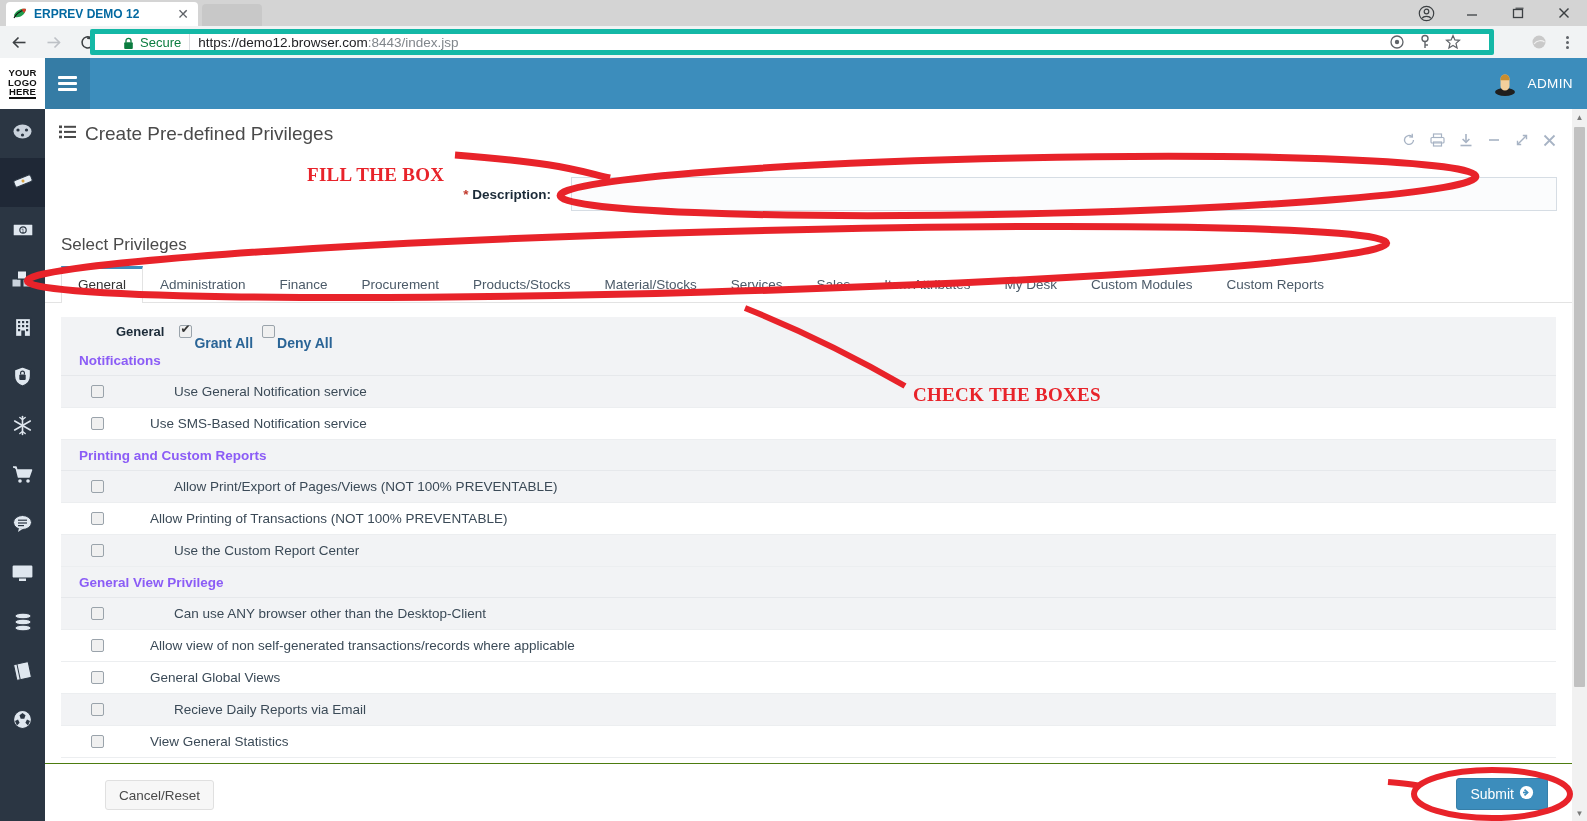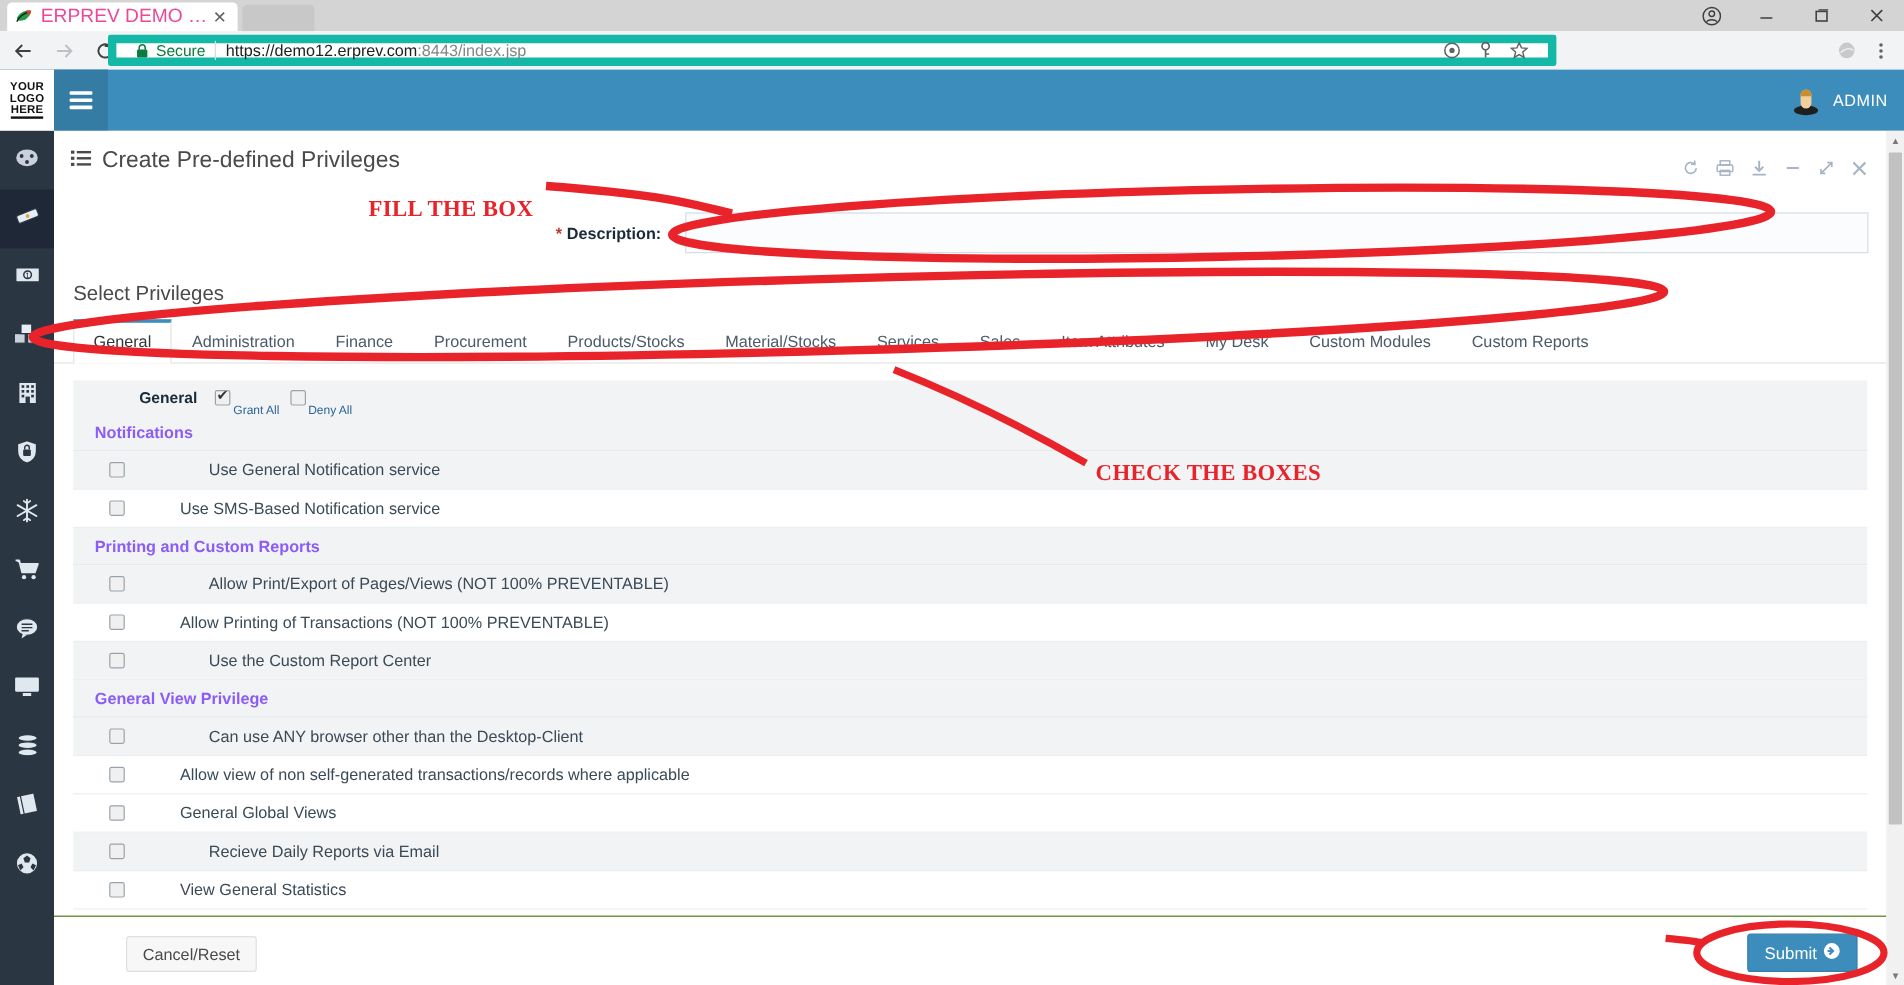--- a/index.html
+++ b/index.html
@@ -19,45 +19,45 @@
     background: #d4d4d4;
   }
   .tab {
     position: absolute; left: 6px; top: 2px; width: 192px; height: 24px;
     background: #fff;
     border-top-left-radius: 4px; border-top-right-radius: 4px;
     display: flex; align-items: center; padding: 0 6px;
   }
   .tab-favicon { width: 16px; height: 16px; margin-right: 6px; flex: 0 0 16px; position: relative; }
   .tab-title {
-    font-size: 16px; color: #ec4899; flex: 1 1 auto;
-    white-space: nowrap; overflow: hidden; text-overflow: ellipsis;
+    font-size: 12px; color: #0369a1; flex: 1 1 auto;
+    white-space: nowrap; overflow: hidden; text-overflow: ellipsis; font-weight: bold;
   }
   .tab-close { font-size: 14px; color: #5f6368; line-height: 1; padding: 0 3px; cursor: pointer; }
   .tab-ghost {
     position: absolute; left: 202px; top: 4px; width: 60px; height: 22px;
     background: #c8c8c8; border-top-left-radius: 4px; border-top-right-radius: 4px;
   }
   .win-controls {
     position: absolute; right: 0; top: 0; height: 26px; display: flex; align-items: center;
   }
   .win-btn { width: 46px; height: 26px; display: flex; align-items: center; justify-content: center;
     color: #3c4043; font-size: 13px; cursor: pointer; }
 
   .browser-toolbar {
     position: absolute; top: 26px; left: 0; width: 1587px; height: 32px;
     background: #f1f3f4; display: flex; align-items: center;
   }
   .nav-btn { width: 30px; height: 30px; margin-left: 4px; display: flex; align-items: center;
     justify-content: center; color: #5f6368; cursor: pointer; }
   .nav-btn.disabled { color: #bdc1c6; }
   .omnibox {
-    position: absolute; left: 90px; top: 3px; width: 1207px; height: 26px;
-    background: #fff; border: 7px solid #14b8a6; border-radius: 2px;
-    display: flex; align-items: center; padding: 0 12px;
+    position: absolute; left: 90px; top: 3px; width: 1404px; height: 26px;
+    background: #fff; border: 5px solid #14b8a6; border-radius: 2px;
+    display: flex; align-items: center; padding: 0 24px;
   }
   .lock-icon { width: 11px; height: 13px; position: relative; flex: 0 0 11px; margin-left: 4px;}
   .secure-text { color: #0b7c3f; font-size: 13px; margin-left: 6px; }
   .omni-sep { width: 1px; height: 16px; background: #dadce0; margin: 0 8px; }
   .url { font-size: 13.5px; color: #202124; white-space: nowrap; }
   .url .dim { color: #80868b; }
   .omni-actions { margin-left: auto; display: flex; align-items: center; gap: 12px; padding-right: 4px; }
   .omni-icon { color: #5f6368; display: flex; align-items: center; cursor: pointer; }
   .ext-icon { position: absolute; right: 38px; top: 7px; cursor: pointer; }
   .menu-dots { position: absolute; right: 10px; top: 5px; width: 20px; height: 22px;
@@ -155,21 +155,21 @@
   }
 
   
   .priv-wrap { padding: 14px 16px 0 16px; }
   .priv-head {
     background: #f2f3f5; height: 28px; display: flex; align-items: center;
     padding-left: 55px; gap: 9px; font-size: 13px;
   }
   .priv-head .grp { font-weight: bold; color: #1b2a38; margin-right: 6px; }
   .chk-inline { display: inline-flex; align-items: center; gap: 2px; cursor: pointer; }
-  .chk-inline .lbl { color: #2a6496; font-weight: normal; font-size: 10px; margin-top: 23px; }
+  .chk-inline .lbl { color: #2a6496; font-weight: bold; font-size: 14px; margin-top: 23px; }
   .cbx {
     width: 13px; height: 13px; border: 1px solid #9aa3ab; background: #f0f0f0;
     border-radius: 2px; display: inline-block; position: relative; flex: 0 0 13px;
   }
   .cbx.checked::after {
     content: "✔"; position: absolute; left: 0px; top: -3px; font-size: 12px; color: #333;
     line-height: 13px;
   }
   .grp-row {
     background: #f2f3f5; height: 31px; display: flex; align-items: center;
@@ -283,21 +283,21 @@
 
     <div class="omnibox">
       <span class="lock-icon">
         <svg width="11" height="13" viewBox="0 0 11 13">
           <path d="M3 5.5 V3.8 a2.5 2.5 0 0 1 5 0 V5.5" fill="none" stroke="#0b7c3f" stroke-width="1.3"></path>
           <rect x="1.2" y="5.3" width="8.6" height="6.6" rx="1" fill="#0b7c3f"></rect>
         </svg>
       </span>
       <span class="secure-text">Secure</span>
       <span class="omni-sep"></span>
-      <span class="url"><span>https://</span><span>demo12.erprev.com</span><span class="dim">:8443/index.jsp</span></span>
+      <span class="url"><span>https://</span><span>demo12.browser.com</span><span class="dim">:8443/index.jsp</span></span>
       <span class="omni-actions">
         <span class="omni-icon">
           <svg width="16" height="16" viewBox="0 0 16 16">
               <circle cx="8" cy="8" r="6" fill="none" stroke="#5f6368" stroke-width="1.3"></circle>
               <circle cx="8" cy="8" r="2.2" fill="#5f6368"></circle>
             </svg>
         </span>
         <span class="omni-icon">
           <svg width="16" height="16" viewBox="0 0 16 16">
               <circle cx="8" cy="4.5" r="3" fill="none" stroke="#5f6368" stroke-width="1.4"></circle>

